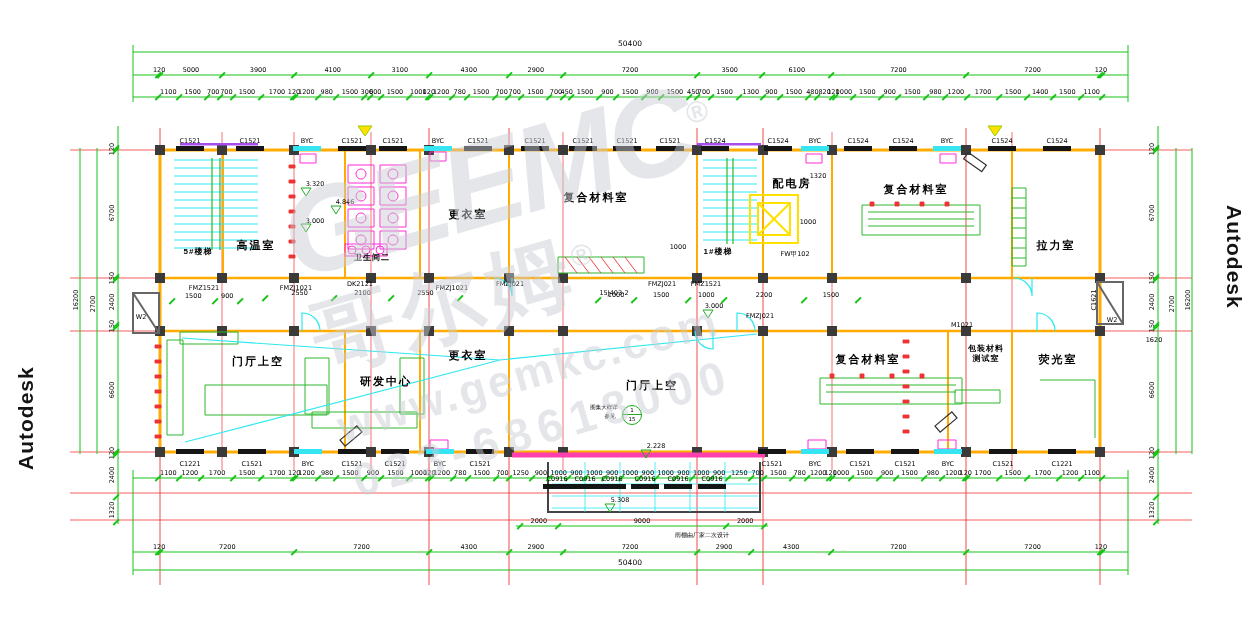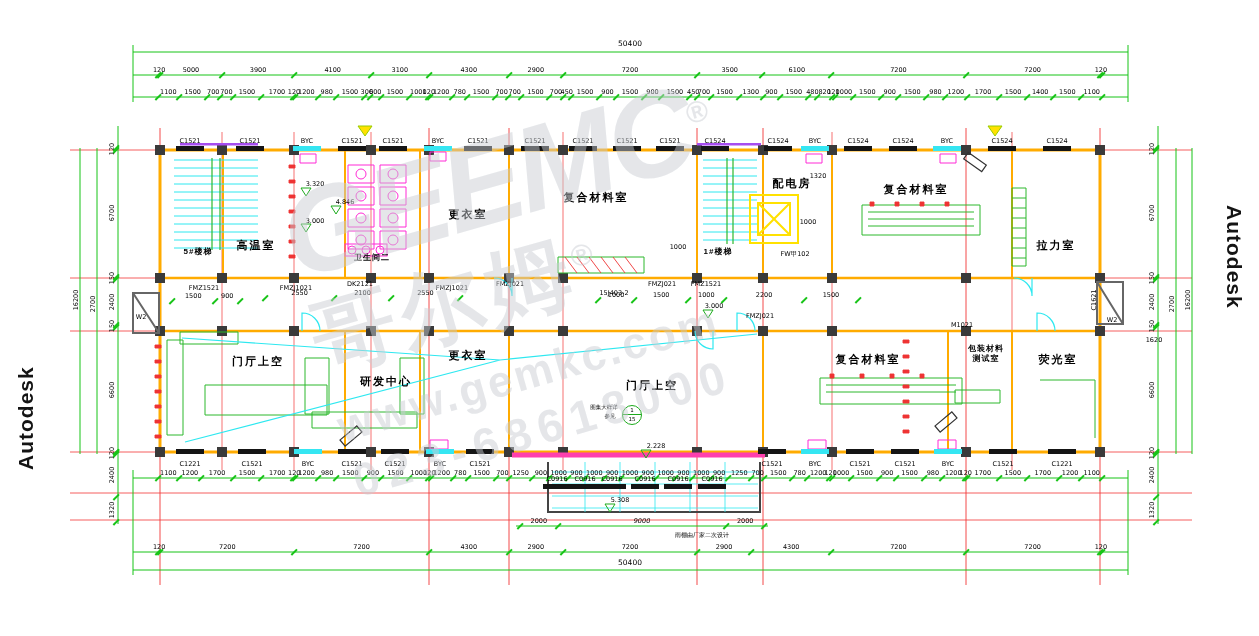--- a/index.html
+++ b/index.html
@@ -461,21 +461,21 @@
       <i class="tick" style="left: 562.891px; top: 552px;"></i>
       <i class="tick" style="left: 697.109px; top: 552px;"></i>
       <i class="tick" style="left: 751.169px; top: 552px;"></i>
       <i class="tick" style="left: 831.327px; top: 552px;"></i>
       <i class="tick" style="left: 965.545px; top: 552px;"></i>
       <i class="tick" style="left: 1099.76px; top: 552px;"></i>
       <i class="tick" style="left: 1102px; top: 552px;"></i>
     </div>
   <div>
       <span class="dim" style="left: 538.769px; top: 524px;">2000</span>
-      <span class="dim" style="left: 642px; top: 524px; font-style: italic;">9000</span>
+      <span class="dim" style="left: 642px; top: 524px;">9000</span>
       <span class="dim" style="left: 745.231px; top: 524px;">2000</span>
       <i class="tick" style="left: 520px; top: 526px;"></i>
       <i class="tick" style="left: 557.538px; top: 526px;"></i>
       <i class="tick" style="left: 726.462px; top: 526px;"></i>
       <i class="tick" style="left: 764px; top: 526px;"></i>
     </div>
   <div>
       <span class="dim" style="left: 299.531px; top: 296px;">2550</span>
       <span class="dim" style="left: 362.5px; top: 296px;">2100</span>
       <span class="dim" style="left: 425.469px; top: 296px;">2550</span>

